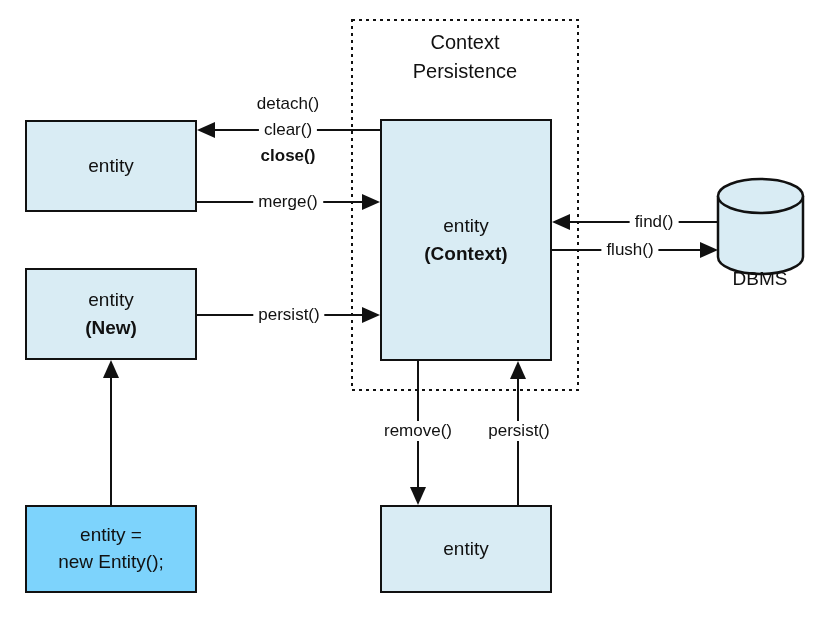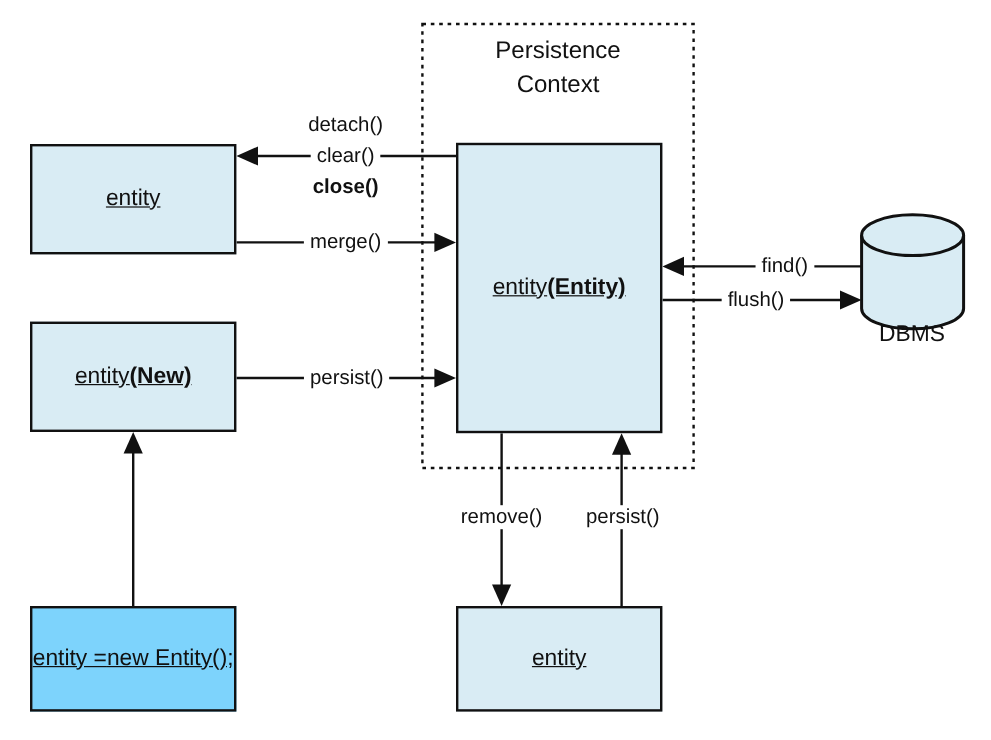--- a/index.html
+++ b/index.html
@@ -17,25 +17,24 @@
     overflow:hidden;
   }
   .svg-layer{position:absolute;left:0;top:0;width:826px;height:617px;}
   .svg-layer line{stroke:var(--line);stroke-width:2;}
   .svg-layer polygon{fill:var(--line);stroke:none;}
   .box{
     position:absolute;
     box-sizing:border-box;
     background:var(--box-fill);
     border:2px solid var(--line);
-    display:flex;flex-direction:row;
+    display:flex;flex-direction:column;
     align-items:center;justify-content:center;
     font-size:19px;line-height:1.5;
     text-align:right;
-    text-decoration:underline;
   }
   .box .state{font-weight:bold;}
   .box.white{background:#7dd3fc;}
   #box-detached{left:25px;top:120px;width:172px;height:92px;}
   #box-new{left:25px;top:268px;width:172px;height:92px;}
   #box-managed{left:380px;top:119px;width:172px;height:242px;}
   #box-removed{left:380px;top:505px;width:172px;height:88px;}
   #box-code{left:25px;top:505px;width:172px;height:88px;font-size:19px;line-height:1.4;}
   .pc-title{
     position:absolute;left:352px;top:28px;width:226px;
@@ -113,36 +112,36 @@
       <polygon points="111,360 103,378 119,378"></polygon>
     </g>
 
     <g>
       <path d="M718,196 L718,257 A42.5,17 0 0 0 803,257 L803,196" fill="#d9ecf4" stroke="#111111" stroke-width="2.5"></path>
       <ellipse cx="760.5" cy="196" rx="42.5" ry="17" fill="#d9ecf4" stroke="#111111" stroke-width="2.5"></ellipse>
     </g>
   </svg>
 
   <div class="pc-title">
+    <span style="display:block">Context</span>
     <span style="display:block">Persistence</span>
-    <span style="display:block">Context</span>
   </div>
 
   <div class="box" id="box-detached">
     <span>entity</span>
   </div>
 
   <div class="box" id="box-new">
     <span>entity</span>
     <span class="state">(New)</span>
   </div>
 
   <div class="box" id="box-managed">
     <span>entity</span>
-    <span class="state">(Entity)</span>
+    <span class="state">(Context)</span>
   </div>
 
   <div class="box" id="box-removed">
     <span>entity</span>
   </div>
 
   <div class="box white" id="box-code">
     <span>entity =</span>
     <span>new Entity();</span>
   </div>

